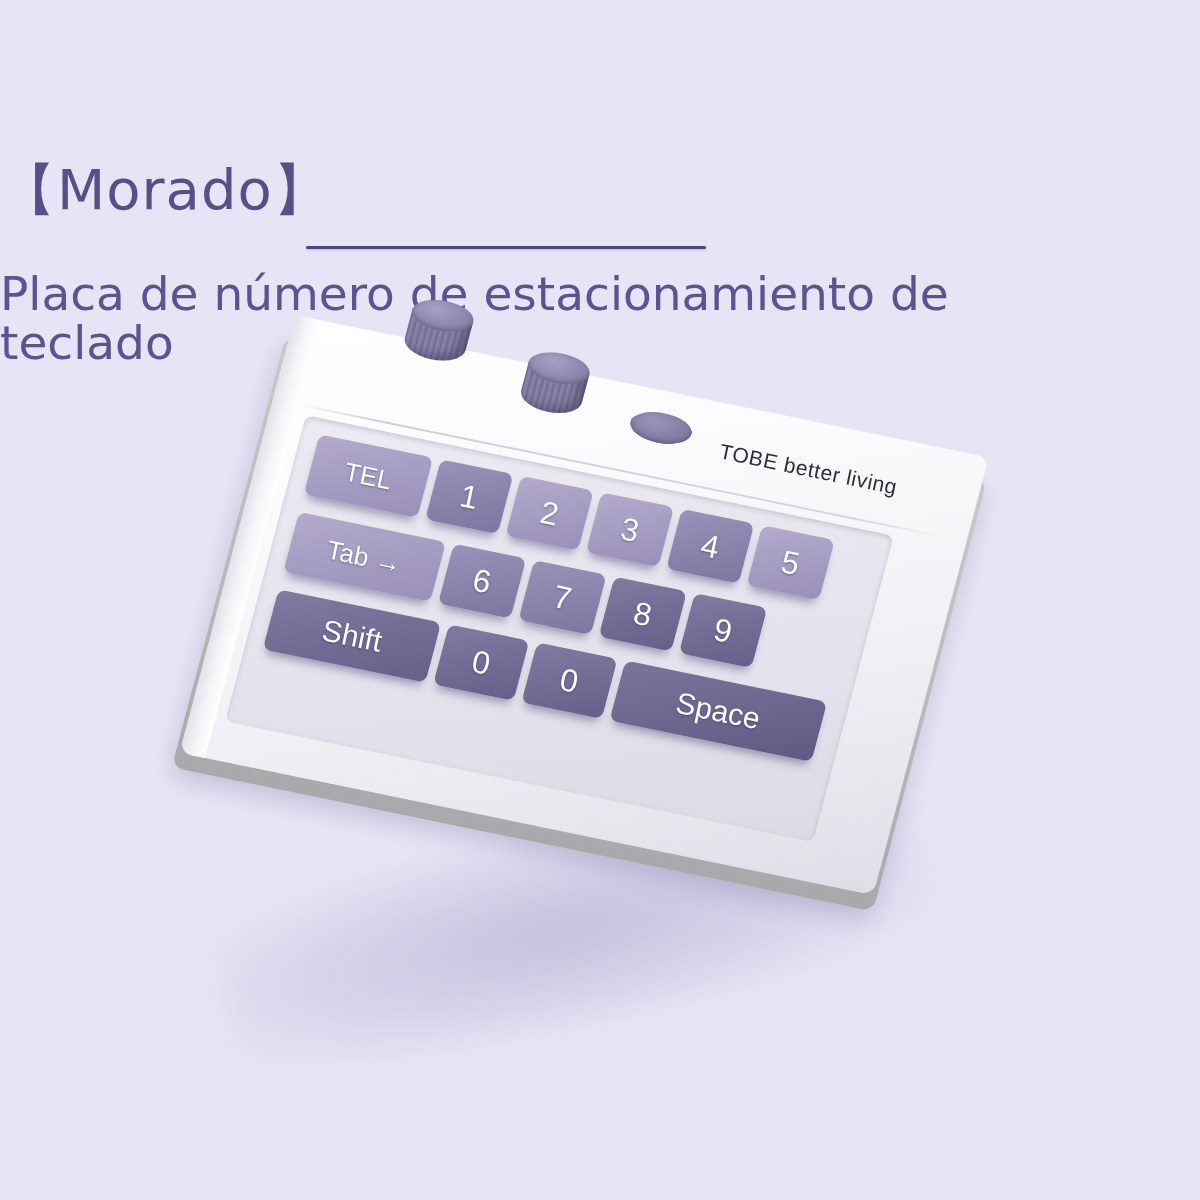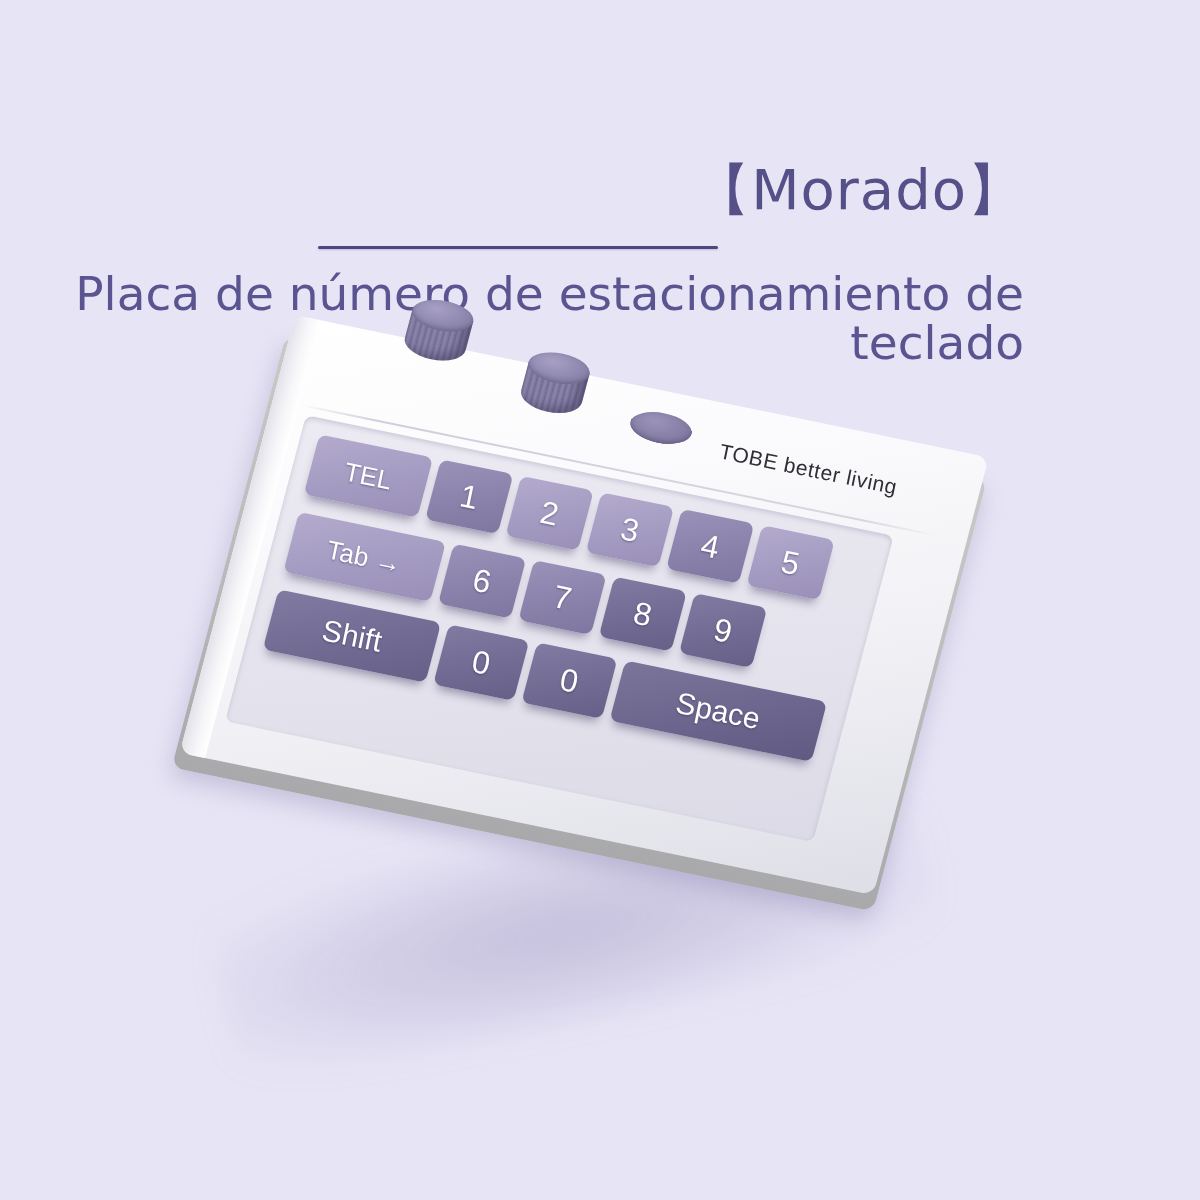--- a/index.html
+++ b/index.html
@@ -5,22 +5,22 @@
   html,body{margin:0;padding:0;}
   body{
     width:1200px;height:1200px;overflow:hidden;
     background:#e7e4f5;
     font-family:"Liberation Sans", sans-serif;
     position:relative;
   }
 
   
   #header{
-    position:absolute;left:12px;top:0;width:1012px;height:360px;
-    text-align:right;
+    position:absolute;left:0;top:0;width:1012px;height:360px;
+    text-align:left;
   }
   #title{
     margin:0;padding-top:162px;
     font-size:56px;font-weight:400;letter-spacing:1px;
     color:#565088;line-height:1;
     font-family:"DejaVu Sans","Liberation Sans",sans-serif;
   }
   #divider{
     width:400px;height:3px;background:#4d4780;
     margin:28px auto 0;border-radius:2px;

